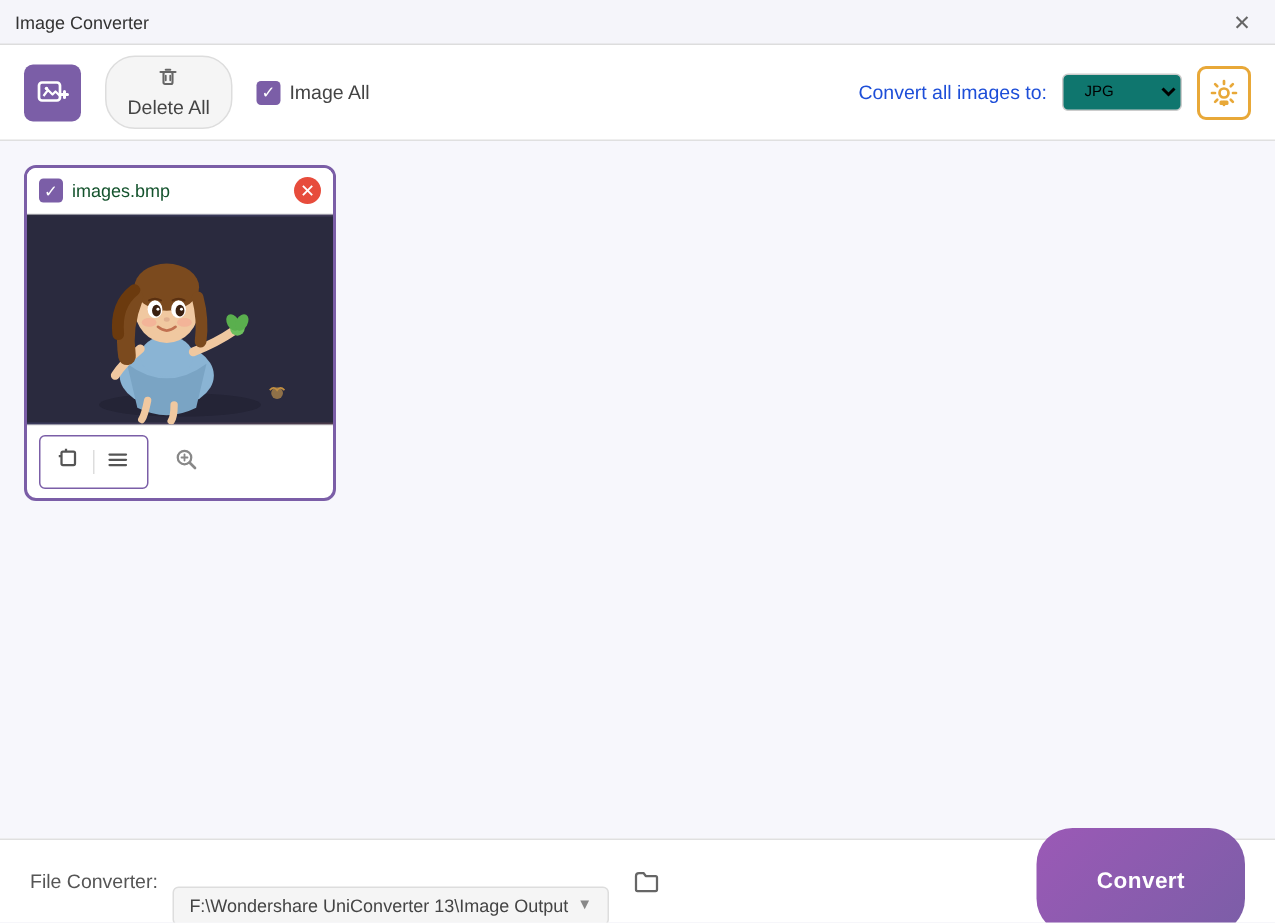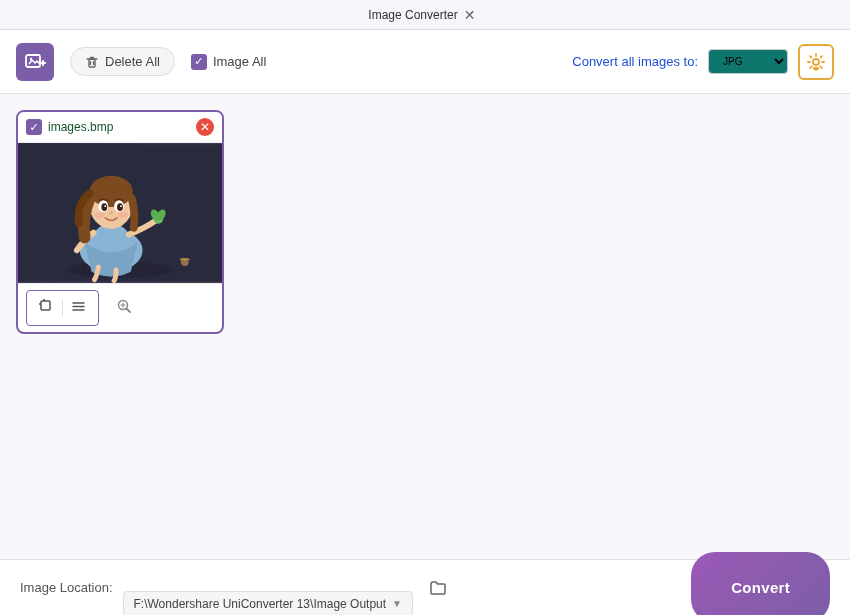--- a/index.html
+++ b/index.html
@@ -13,21 +13,21 @@
       display: flex;
       flex-direction: column;
     }
 
     
     .title-bar {
       background: #f5f5fa;
       border-bottom: 1px solid #ddd;
       display: flex;
       align-items: center;
-      justify-content: center;
+      justify-content: space-between;
       padding: 0 10px;
       height: 30px;
       flex-shrink: 0;
     }
     .title-bar-title {
       font-size: 12px;
       color: #333;
       font-weight: 500;
     }
     .title-bar-close {
@@ -85,20 +85,21 @@
       display: flex;
       align-items: center;
       gap: 6px;
       background: #f5f5f5;
       border: 1px solid #ddd;
       border-radius: 20px;
       padding: 6px 14px;
       cursor: pointer;
       font-size: 13px;
       color: #444;
+      flex-direction: column;
     }
 
     .select-all-btn {
       display: flex;
       align-items: center;
       gap: 6px;
       font-size: 13px;
       color: #444;
       cursor: pointer;
     }
@@ -490,21 +491,21 @@
           <line x1="6" y1="4" x2="6" y2="8" stroke="#888" stroke-width="1.2" stroke-linecap="round"></line>
         </svg>
       </div>
     </div>
   </div>
 
 </div>
 
 <div class="footer">
   <div class="footer-left">
-    <span class="file-location-label">Image Location:</span>
+    <span class="file-location-label">File Converter:</span>
 
     <div class="file-location-input">
       <span class="file-location-path">F:\Wondershare UniConverter 13\Image Output</span>
       <span class="dropdown-arrow">▼</span>
     </div>
 
     <div class="folder-btn">
       <svg width="18" height="18" viewBox="0 0 18 18">
         <path d="M2 5 Q2 3 4 3 L7 3 L8.5 5 L15 5 Q16 5 16 6 L16 14 Q16 15 15 15 L3 15 Q2 15 2 14 Z" fill="none" stroke="#666" stroke-width="1.5" stroke-linejoin="round"></path>
       </svg>

